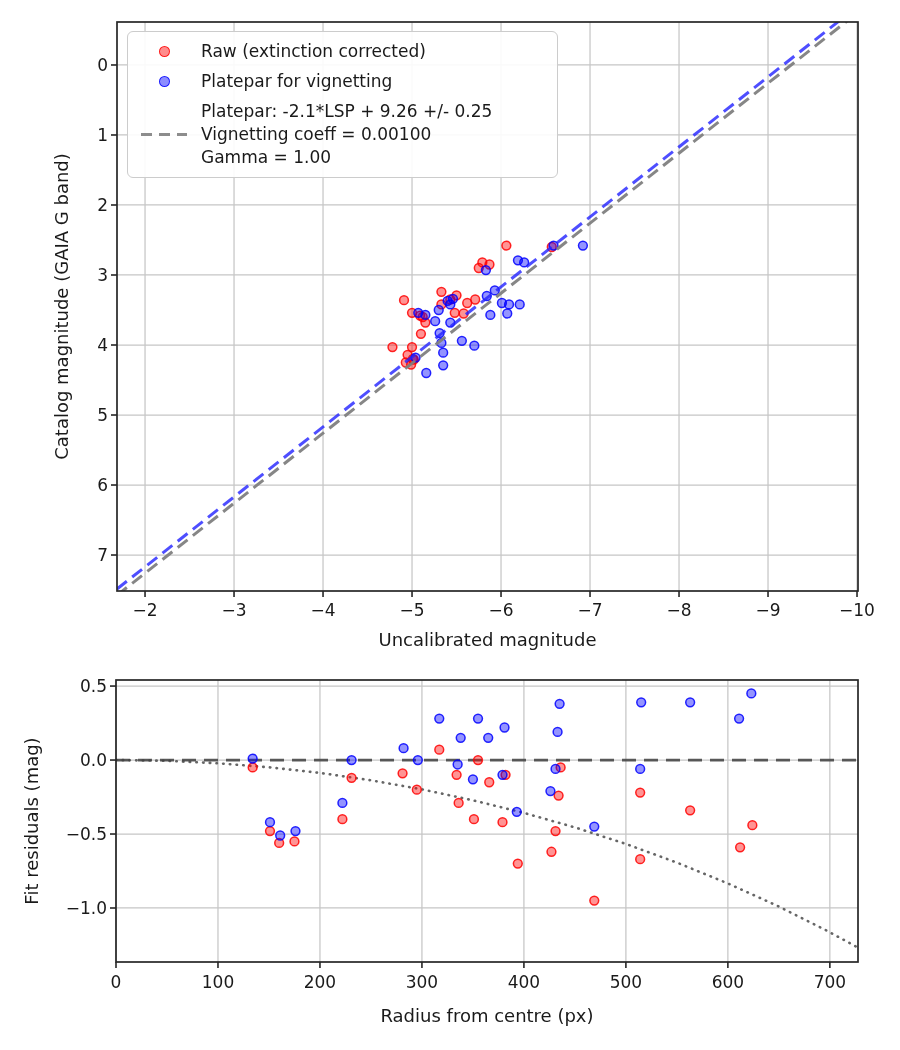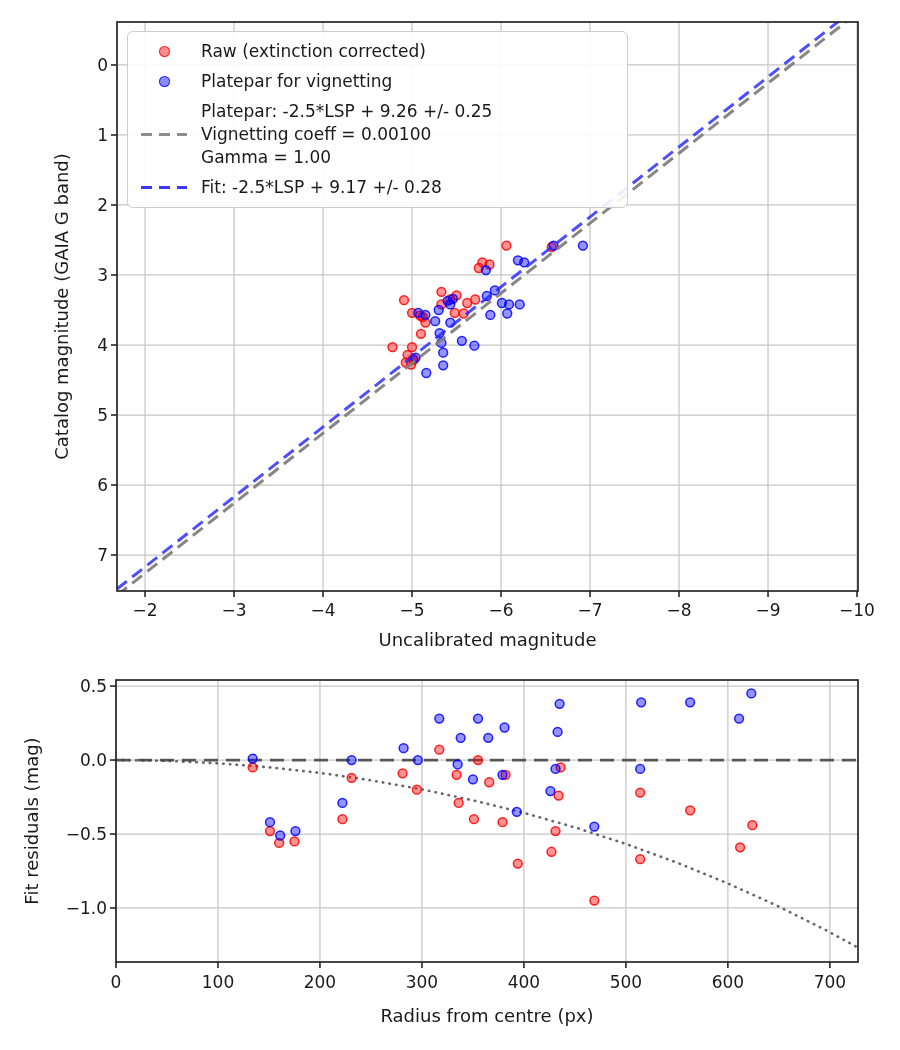--- a/index.html
+++ b/index.html
@@ -1,19 +1,19 @@
 <!DOCTYPE html>
 <html><head>
 <meta charset="utf-8">
 <style>
   html,body{margin:0;padding:0;background:#ffffff;}
   #figure{position:relative;width:900px;height:1050px;background:#ffffff;overflow:hidden;
           font-family:"DejaVu Sans",sans-serif;}
   #chart-svg{position:absolute;left:0;top:0;}
-  #legend{position:absolute;left:127px;top:31px;width:501px;box-sizing:border-box;
+  #legend{position:absolute;left:127px;top:31px;width:431px;box-sizing:border-box;
           background:rgba(255,255,255,0.9);border:1.3px solid #cccccc;border-radius:6px;
           padding:8px 10px 8px 8px;display:flex;flex-direction:column;gap:7px;}
   .legend-row{display:flex;align-items:center;gap:9px;}
   .legend-marker{width:56px;display:flex;justify-content:center;align-items:center;flex:0 0 56px;}
   .legend-dot{width:9px;height:9px;border-radius:50%;}
   .legend-dash{width:46px;height:3.2px;}
   .legend-label{font-size:17px;line-height:23px;color:#1a1a1a;white-space:pre-line;}
   svg text{fill:#1a1a1a;}
 </style>
 </head>
@@ -267,24 +267,18 @@
       <div class="legend-row">
         <span class="legend-marker">
           <span class="legend-dot" style="background: rgba(0, 0, 255, 0.45); border: 1.5px solid rgba(0, 0, 255, 0.816);"></span>
         </span>
         <span class="legend-label">Platepar for vignetting</span>
       </div>
       <div class="legend-row">
         <span class="legend-marker">
           <span class="legend-dash" style="background: repeating-linear-gradient(90deg, rgb(128, 128, 128) 0px, rgb(128, 128, 128) 11px, transparent 11px, transparent 18px); opacity: 0.9;"></span>
         </span>
-        <span class="legend-label">Platepar: -2.5*LSP + 9.26 +/- 0.25
+        <span class="legend-label">Platepar: -2.1*LSP + 9.26 +/- 0.25
 Vignetting coeff = 0.00100
 Gamma = 1.00</span>
-      </div>
-      <div class="legend-row">
-        <span class="legend-marker">
-          <span class="legend-dash" style="background: repeating-linear-gradient(90deg, rgb(34, 34, 255) 0px, rgb(34, 34, 255) 11px, transparent 11px, transparent 18px); opacity: 0.9;"></span>
-        </span>
-        <span class="legend-label">Fit: -2.5*LSP + 9.17 +/- 0.28</span>
       </div>
     </div>
 </div>
 
 </body></html>

